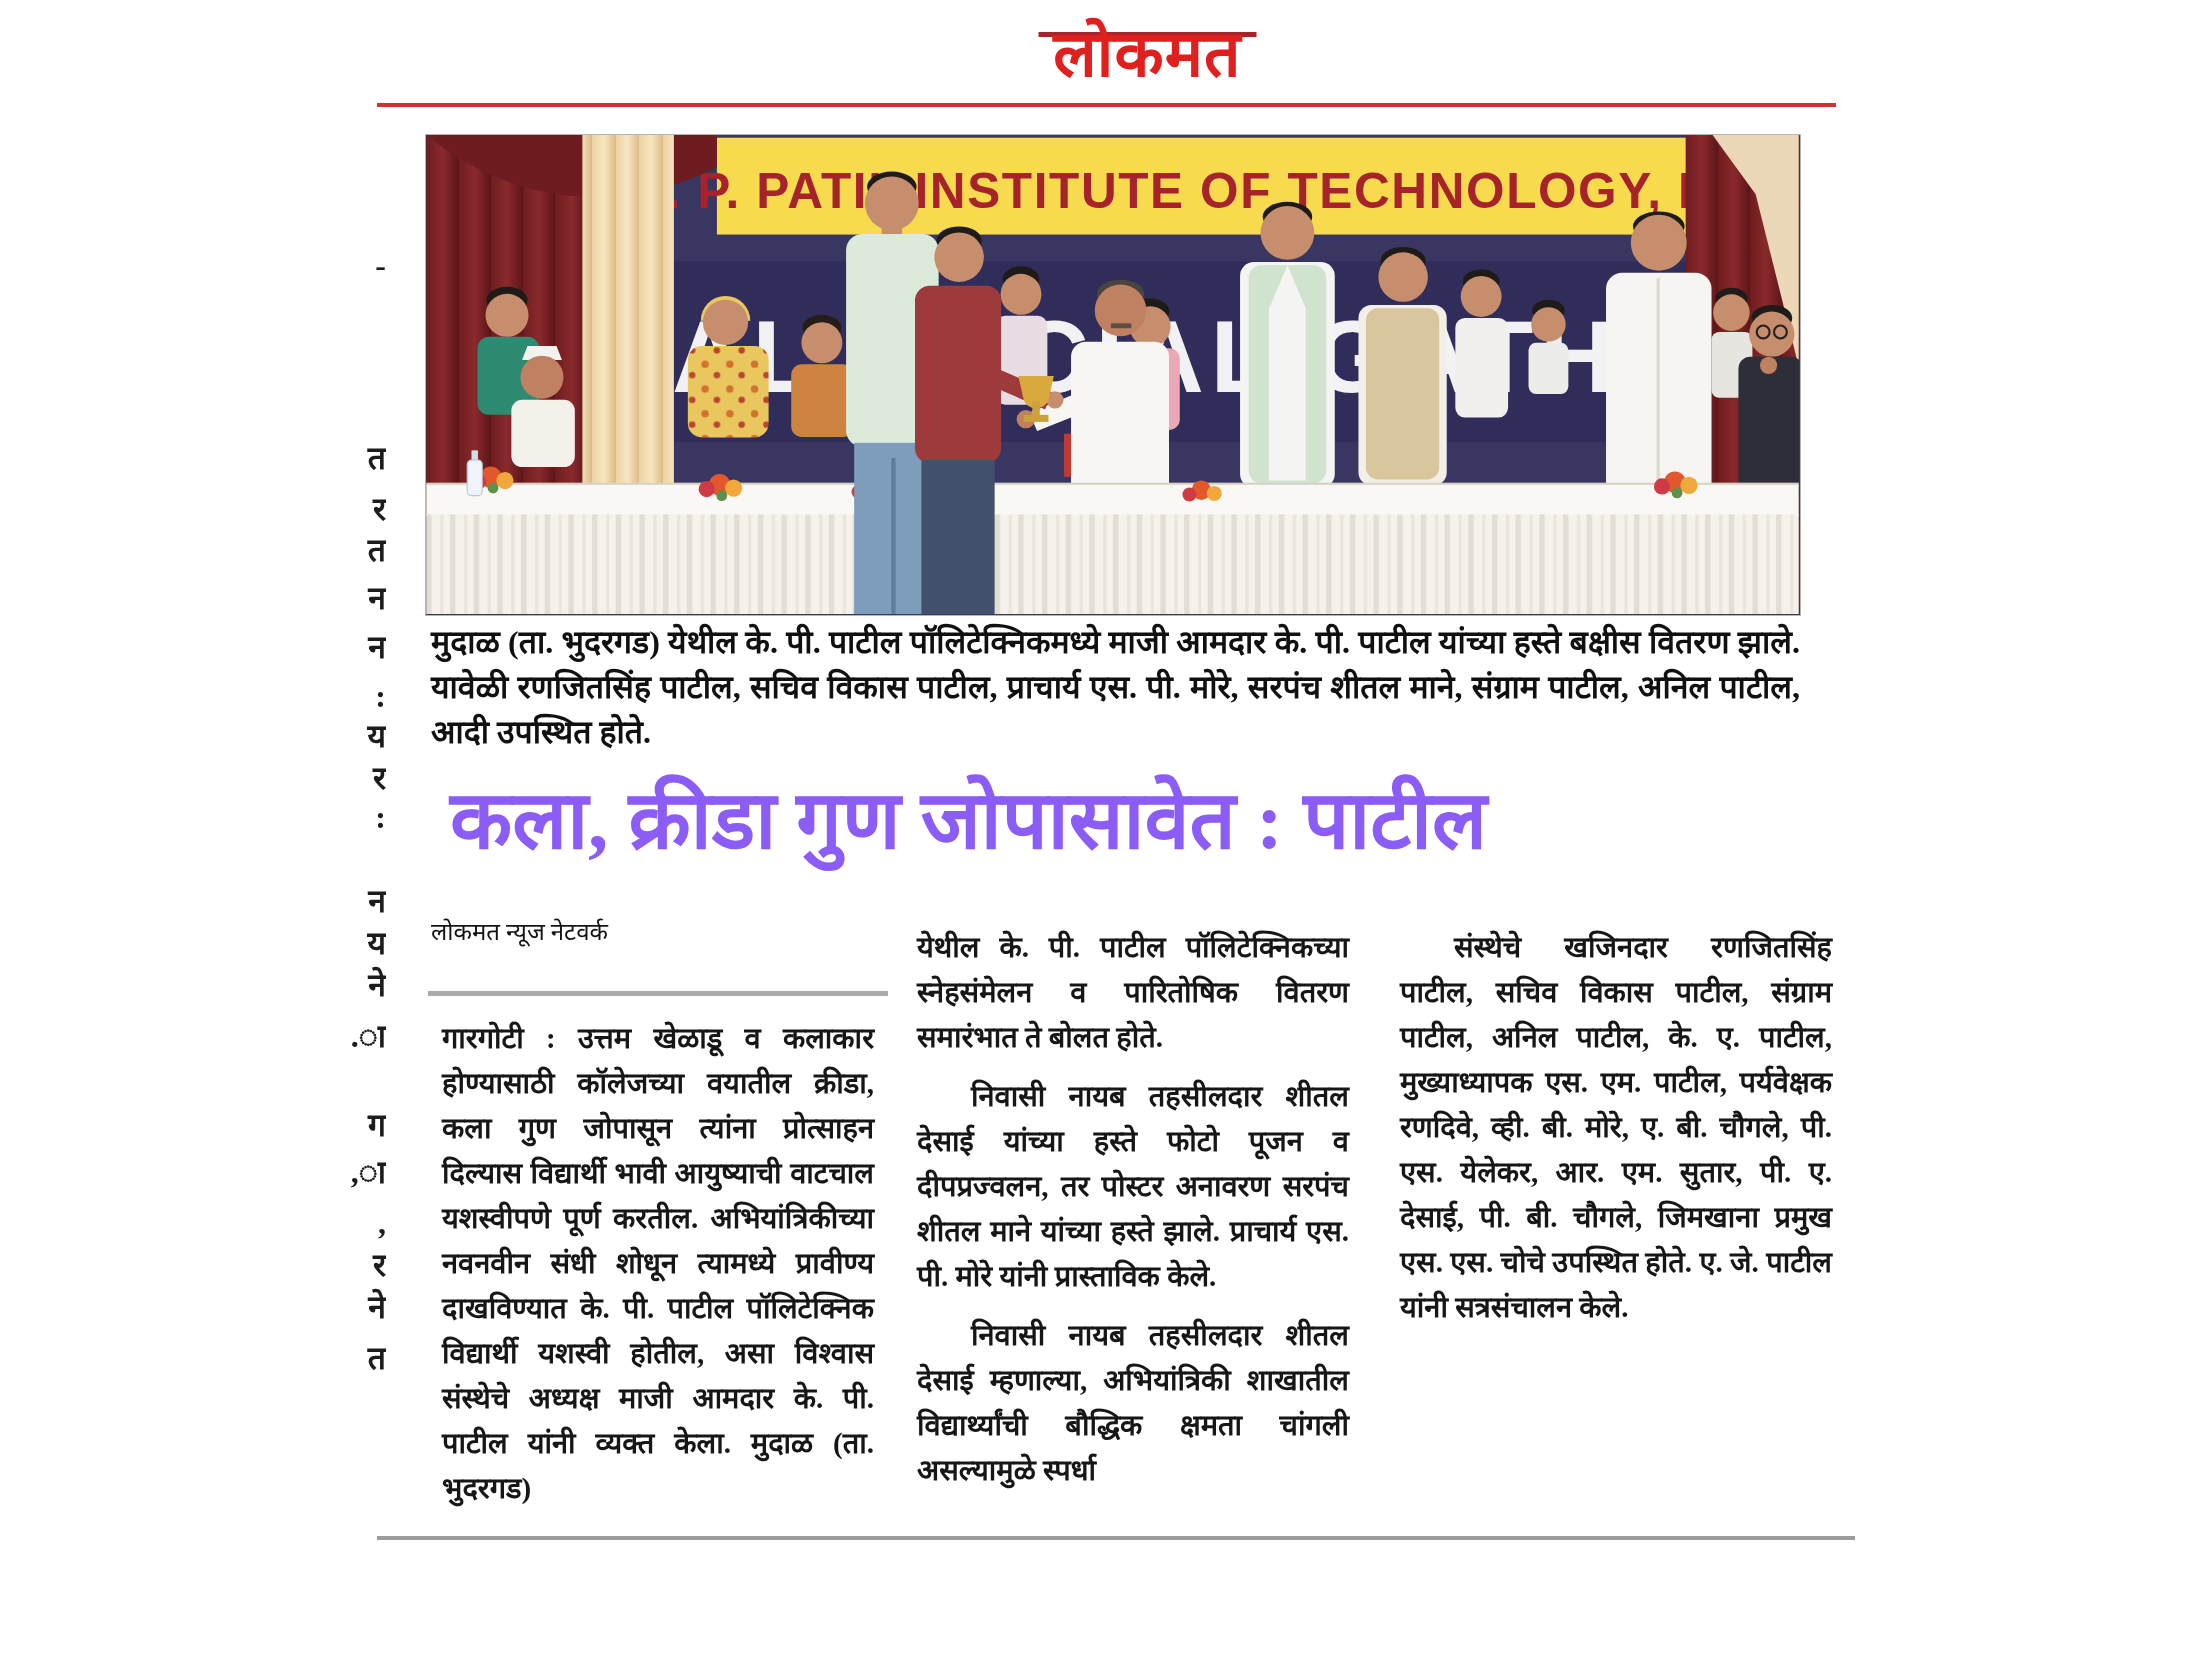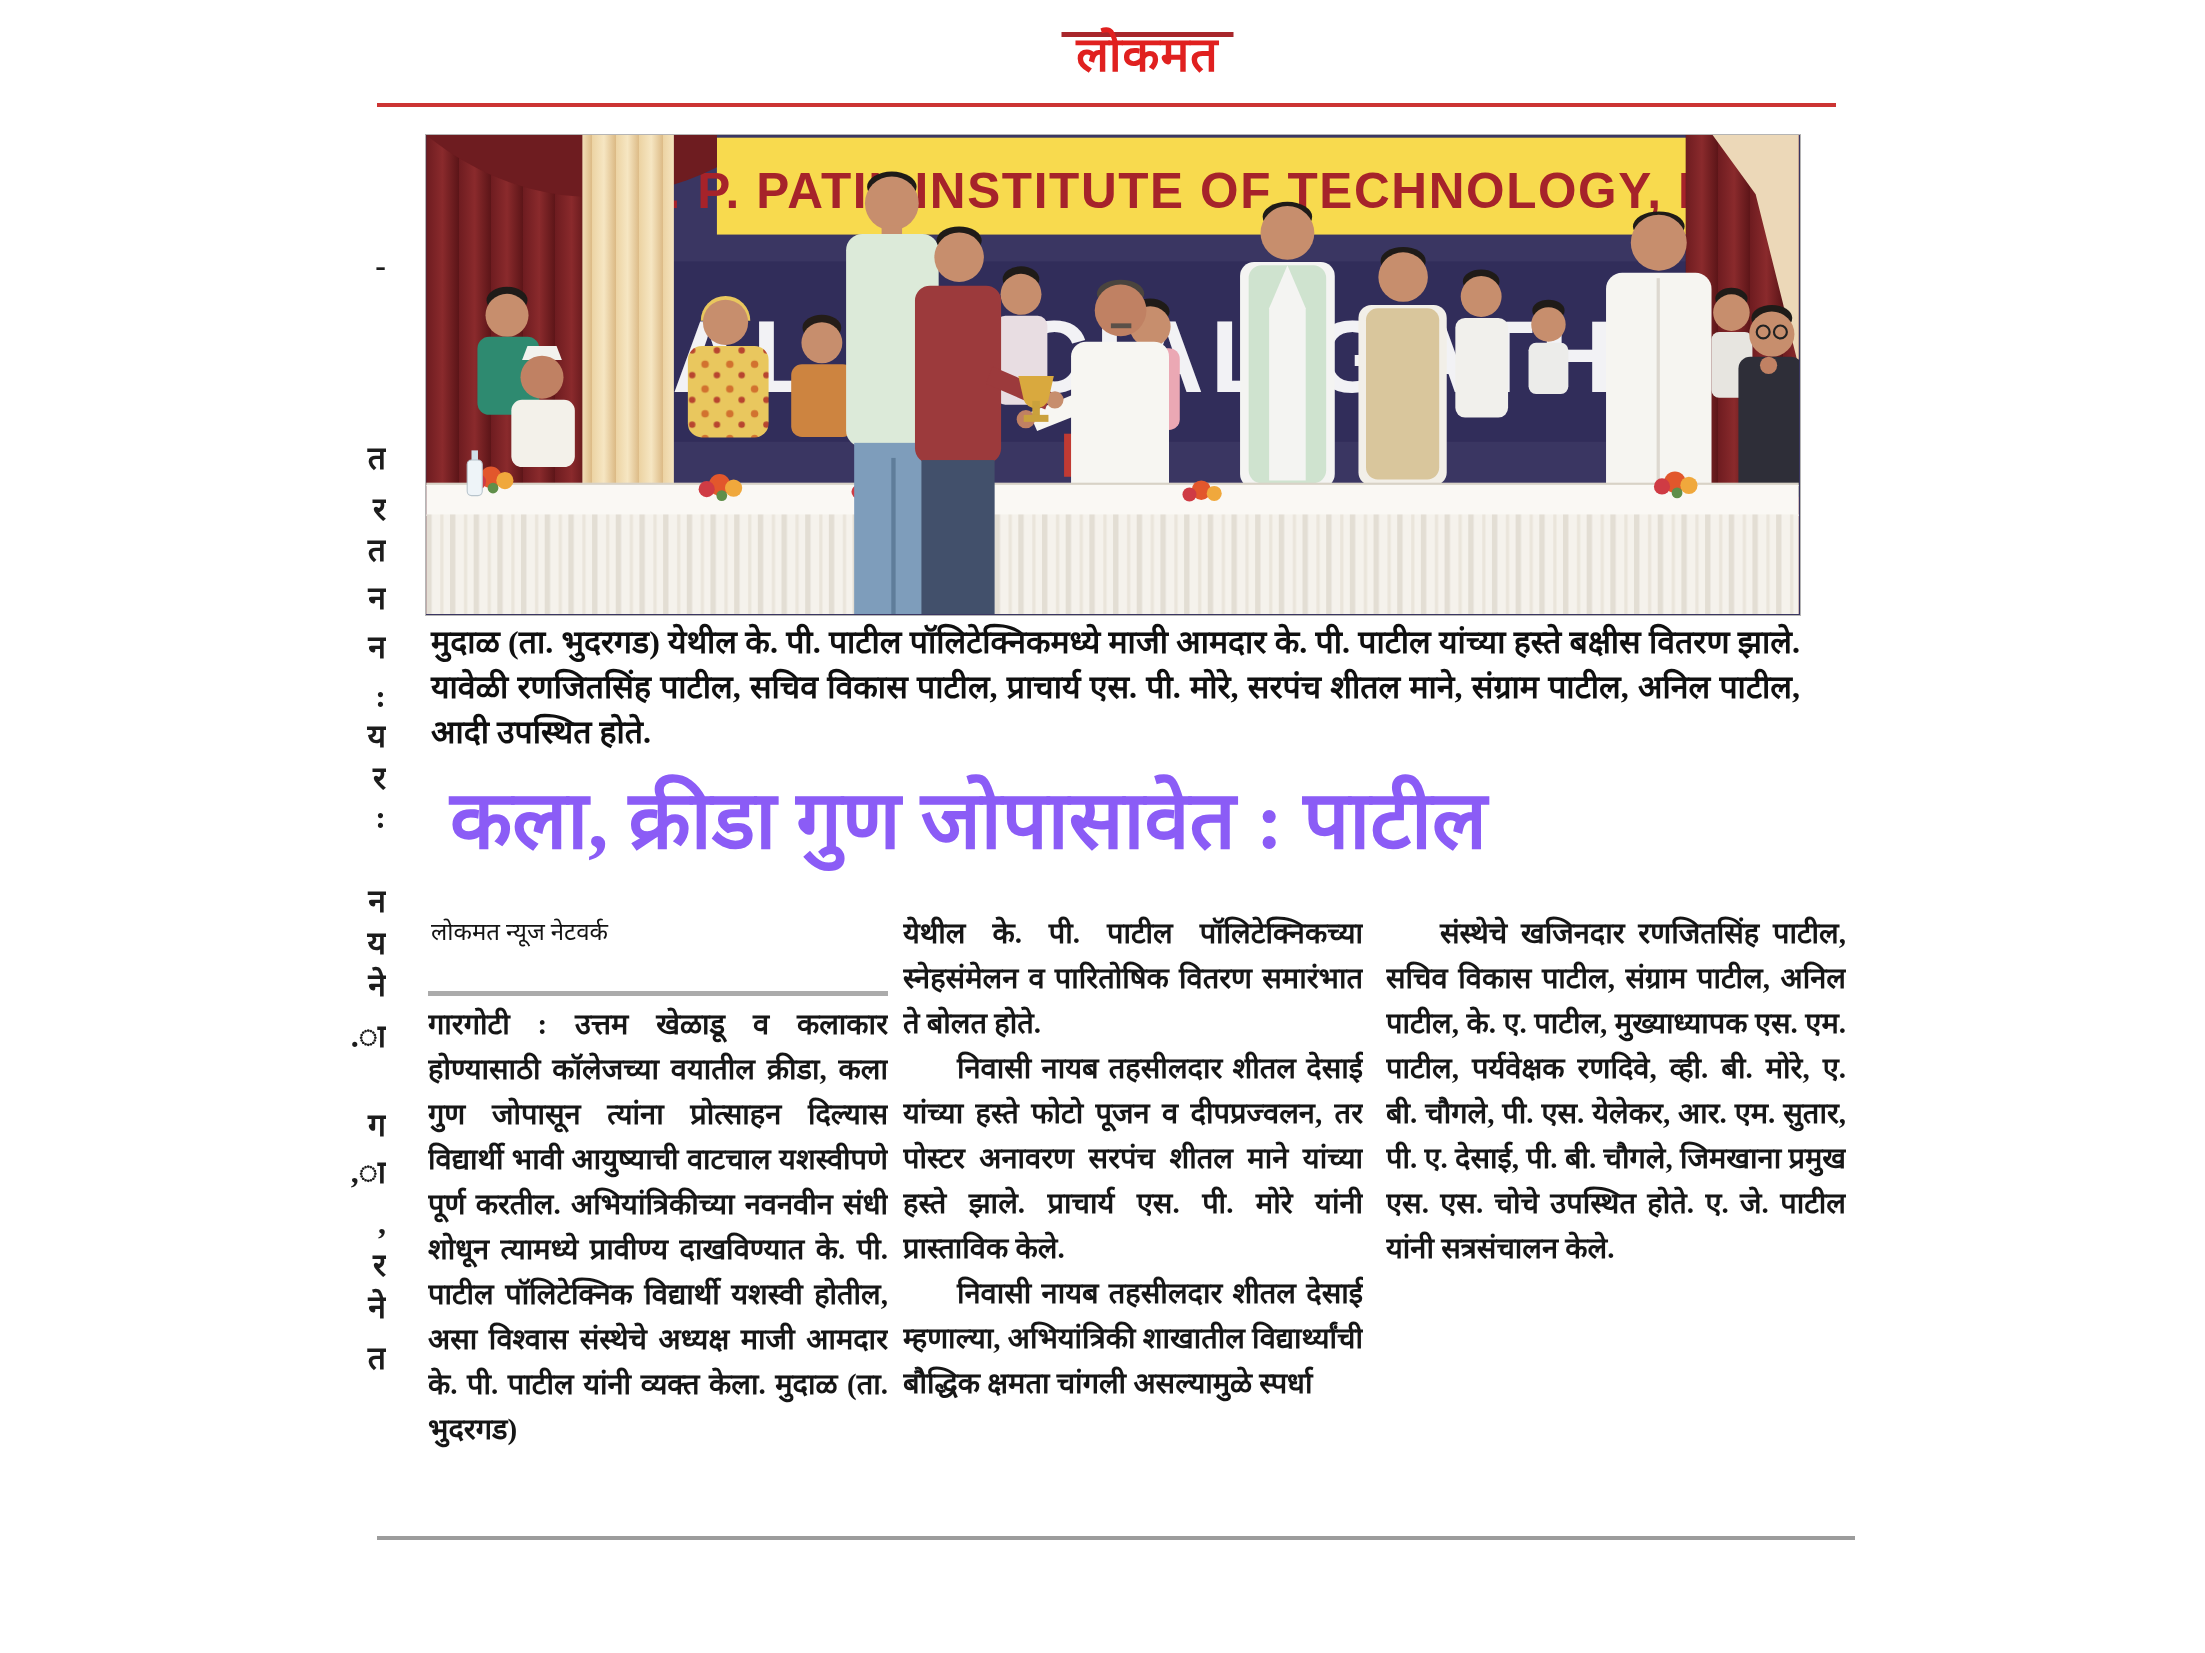--- a/index.html
+++ b/index.html
@@ -1,21 +1,21 @@
 <!DOCTYPE html>
 <html style="font-size:8.6px"><head>
 <meta charset="utf-8">
 <style>
   html,body{margin:0;padding:0;width:2205px;height:1654px;background:#ffffff;overflow:hidden;
     font-family:"Liberation Serif","DejaVu Serif",serif;}
   #page{position:relative;width:2205px;height:1654px;background:#ffffff;}
 
   
   .masthead{position:absolute;top:14px;left:0;width:2205px;text-align:center;}
-  .masthead .logo{display:inline-block;position:relative;font-size:48px;line-height:81px;
+  .masthead .logo{display:inline-block;position:relative;font-size:64px;line-height:81px;
     font-weight:800;color:#e0201f;letter-spacing:1.1px;transform:translateX(21.5px);margin-left:47px;}
   .masthead .logo::after{content:"";position:absolute;left:-15px;right:-15px;top:18.3px;height:4.8px;
     background:#a8262b;z-index:-1;}
   .red-rule{position:absolute;top:103px;left:377px;width:1459px;height:4.3px;background:#cc3433;}
 
   
   .strip-char{position:absolute;left:346px;width:40px;height:43px;overflow:hidden;direction:rtl;
     font-size:32px;line-height:40px;font-weight:700;color:#1c1c1c;white-space:nowrap;}
 
   
@@ -31,21 +31,21 @@
   .headline{position:absolute;top:770px;left:450px;width:1378px;font-size:81px;line-height:102px;
     font-weight:800;color:#8b5cf6;white-space:nowrap;}
   .byline{position:absolute;top:911px;left:431px;font-size:24px;line-height:43px;font-weight:400;color:#141414;}
   .byline-rule{position:absolute;top:991px;left:428px;width:460px;height:4.8px;background:#ababab;}
 
   
   .col{position:absolute;width:460px;overflow:hidden;color:#161616;}
   #col0{left:428px;top:1002px;height:536px;}
   #col1{left:903px;top:911px;height:627px;}
   #col2{left:1386px;top:911px;height:627px;}
-  .para{font-size:29px;line-height:45px;font-weight:600;text-align:justify;margin:0;}
+  .para{font-size:29px;line-height:45px;font-weight:600;text-align:justify;margin:14px;}
   .para.indent{text-indent:54px;}
   .bottom-rule{position:absolute;top:1536px;left:377px;width:1478px;height:4.3px;background:#9c9c9c;}
 
   
   .footer{position:absolute;top:1555px;left:727px;width:754px;text-align:center;color:#3d3d3d;
     font-family:"Liberation Sans","DejaVu Sans",sans-serif;}
   .footer .pub{font-size:28px;line-height:31px;}
   .footer .pageline{font-size:30px;line-height:33px;}
   .footer .powered{font-size:28px;line-height:31px;}
 </style>

